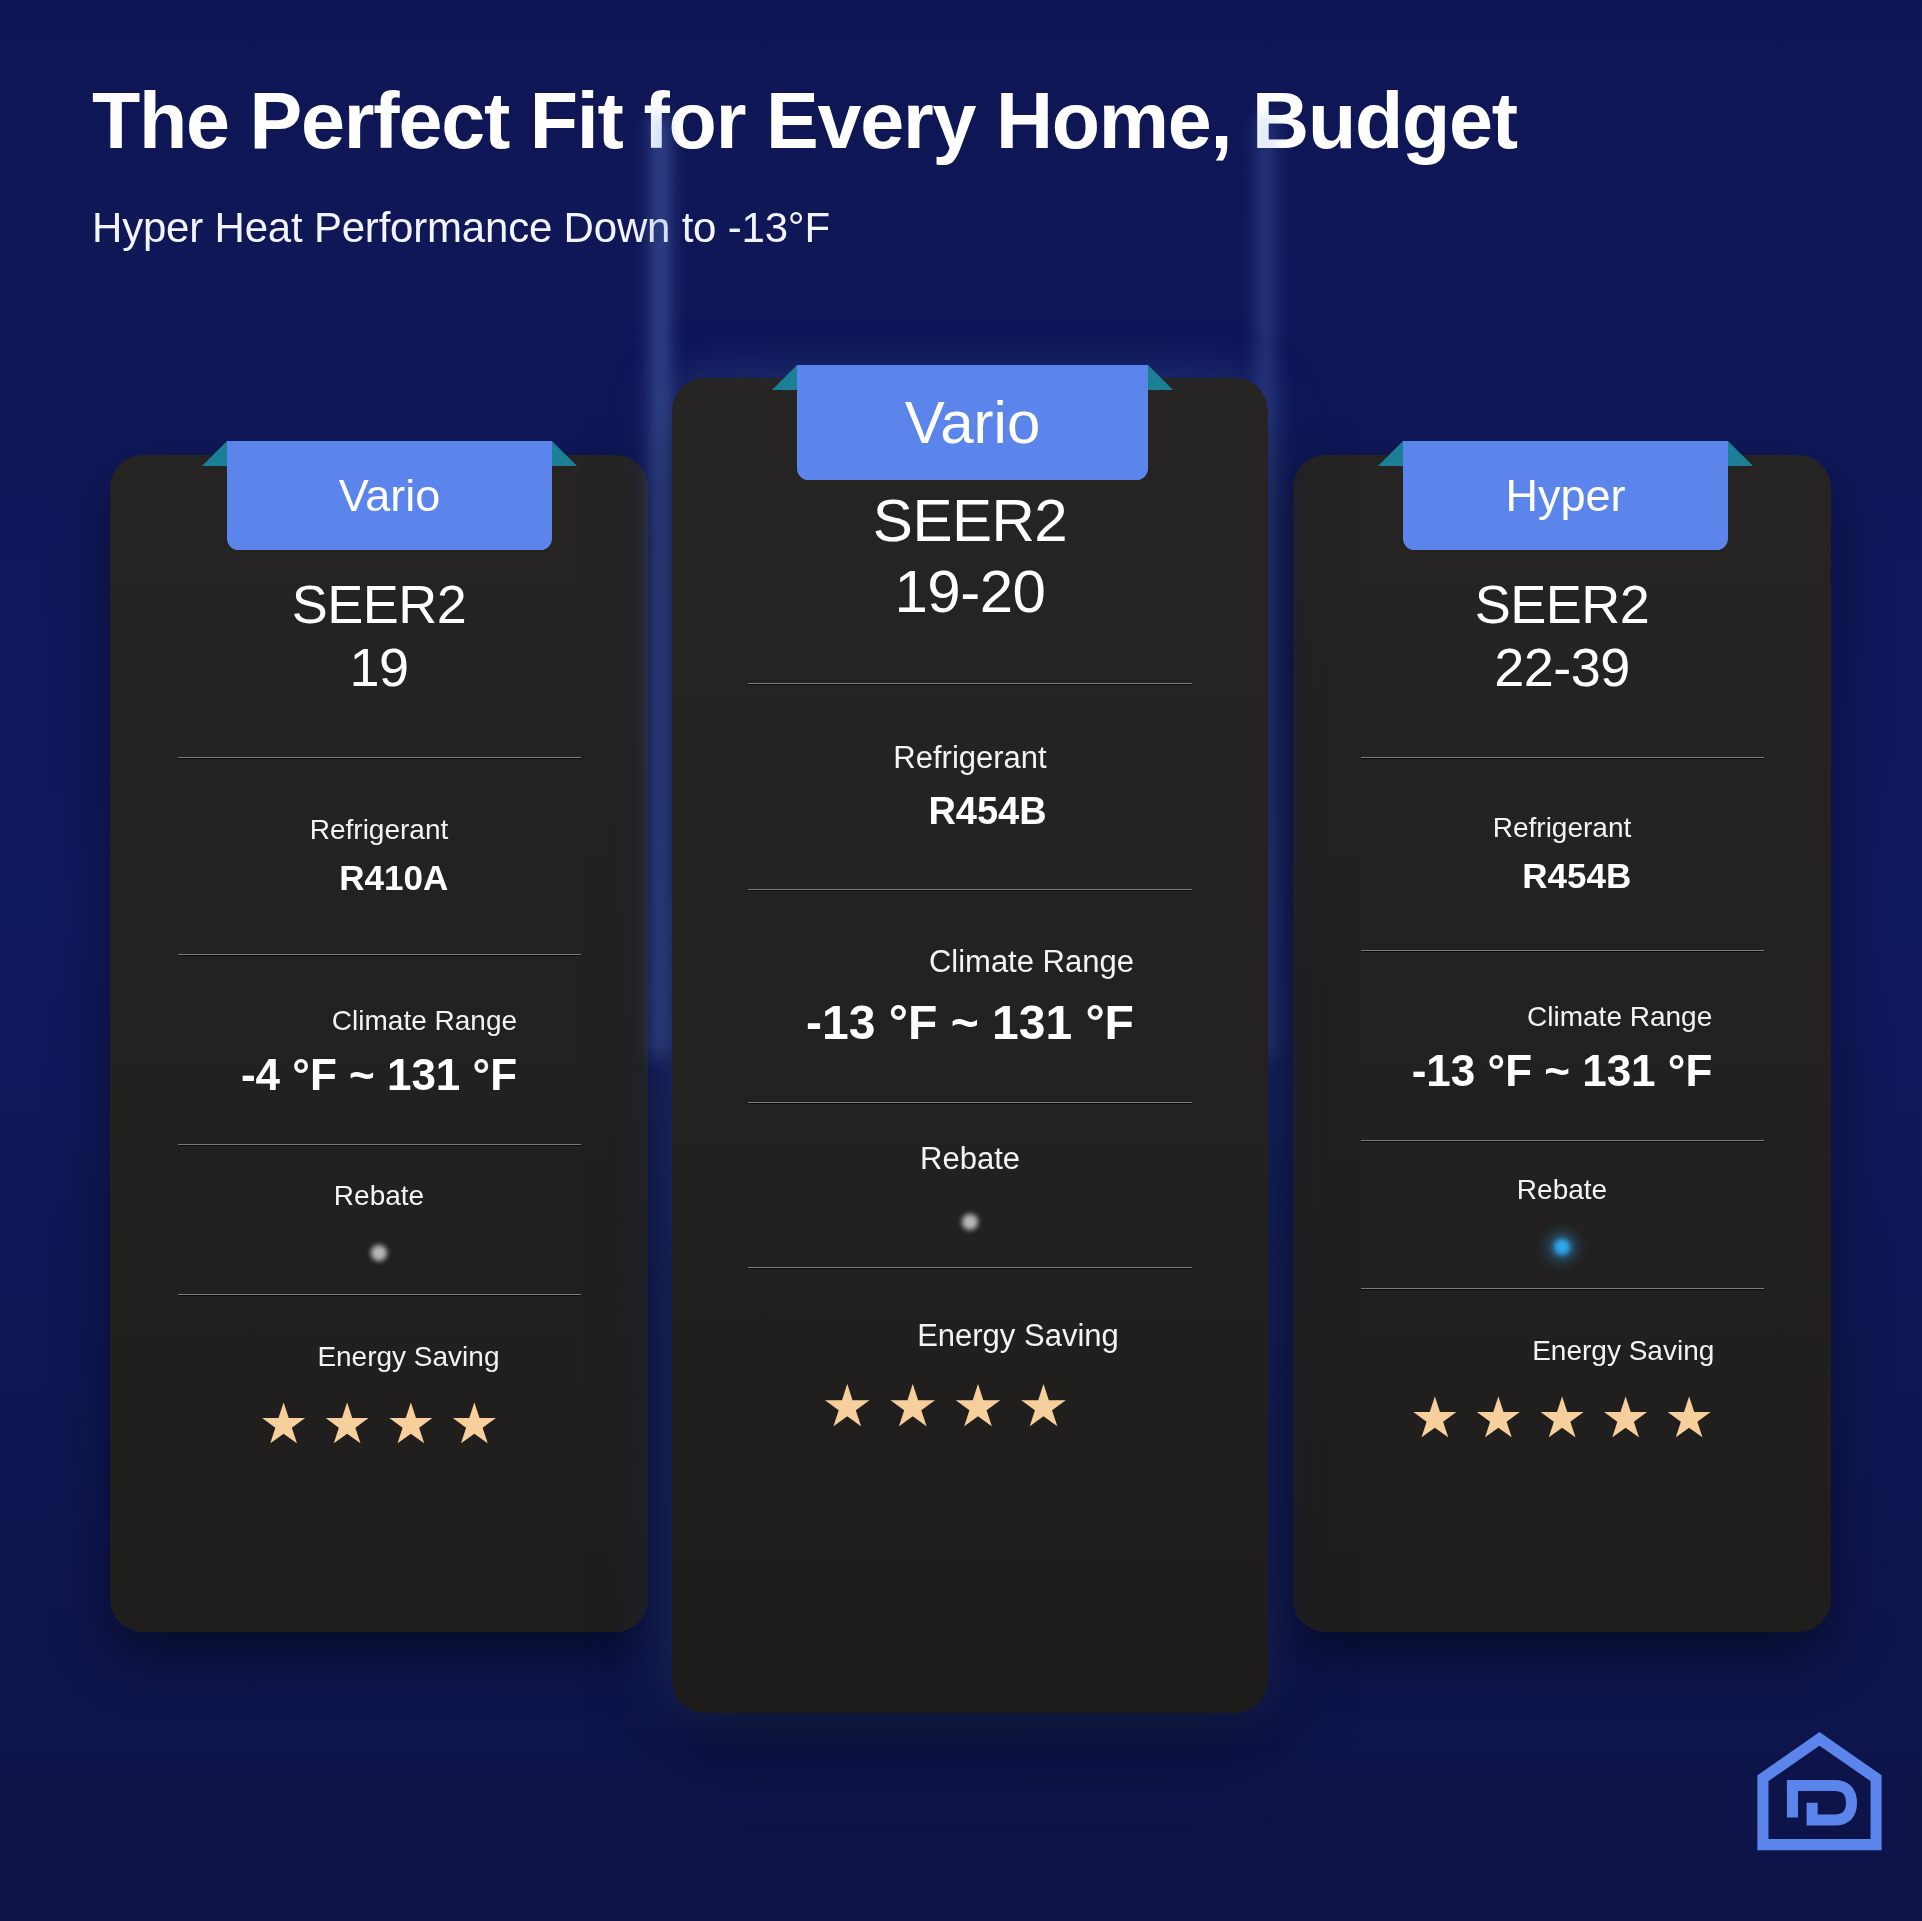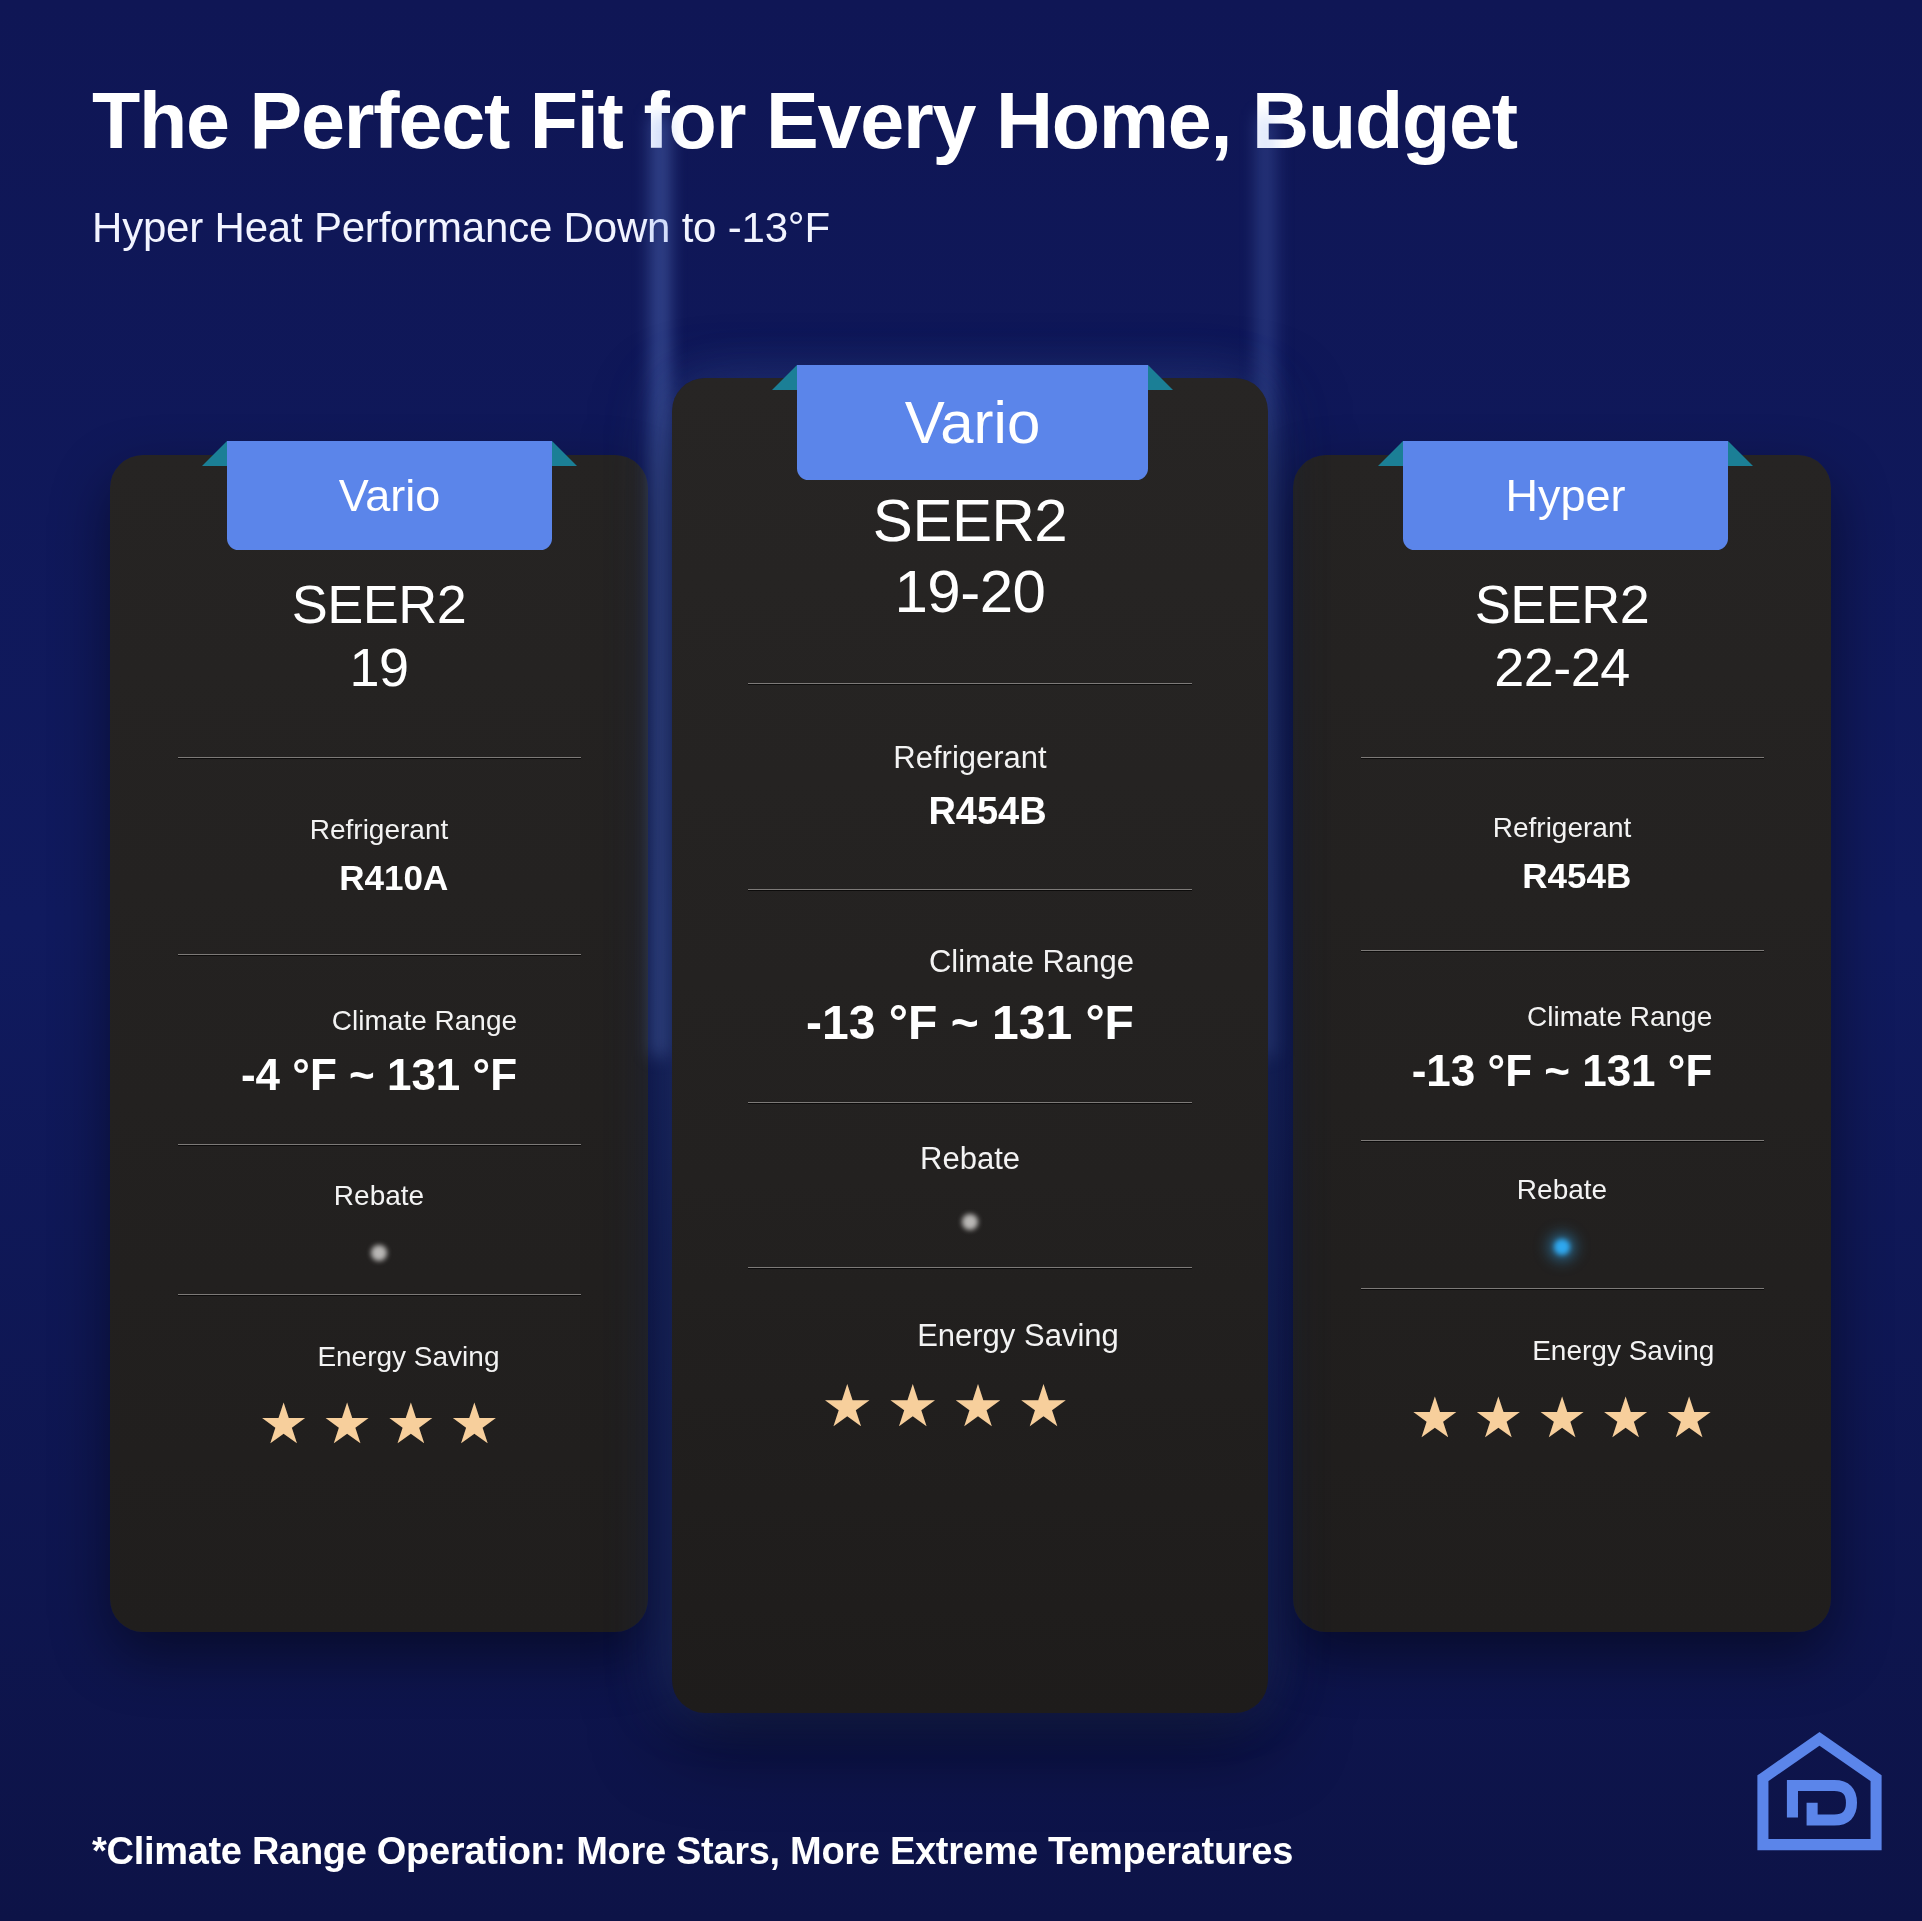--- a/index.html
+++ b/index.html
@@ -236,21 +236,21 @@
               <span class="star half"></span>
             </div>
         </div>
       </div>
     </div>
 
     <div class="card side c3">
       <div class="cbody">
         <div class="seer-block">
           <div class="seer-label">SEER2</div>
-          <div class="seer-value">22-24</div>
+          <div class="seer-value">22-39</div>
         </div>
         <div class="divider" style="margin-top:56px;"></div>
         <div class="spec" style="margin-top:54px;">
           <div class="spec-name">Refrigerant</div>
           <div class="spec-val" style="margin-top:11.5px;">R454B</div>
         </div>
         <div class="divider" style="margin-top:54px;"></div>
         <div class="spec" style="margin-top:50px;">
           <div class="spec-name">Climate Range</div>
           <div class="spec-val" style="margin-top:13.4px;font-size:44px;">-13 °F  ~  131 °F</div>
@@ -287,21 +287,20 @@
       <span class="fold right"></span>
     </div>
     <div class="banner b3">
       <span class="fold left"></span>
       <span class="lbl">Hyper</span>
       <span class="fold right"></span>
     </div>
 
   </div>
 
-  <div class="footer">*Climate Range Operation: More Stars, More Extreme Temperatures</div>
 
   <div class="logo">
     <svg viewBox="0 0 100 100" width="127" height="123" aria-hidden="true">
       <g fill="none" stroke="#5b85ea" stroke-width="9" stroke-linejoin="miter">
         <path d="M4 40 L50 8 L96 40 L96 94 L4 94 Z"></path>
       </g>
       <g fill="none" stroke="#5b85ea" stroke-width="9">
         <path d="M28 72 L28 46 L62 46 Q76 46 76 60 Q76 74 62 74 L44 74 L44 60"></path>
       </g>
     </svg>

